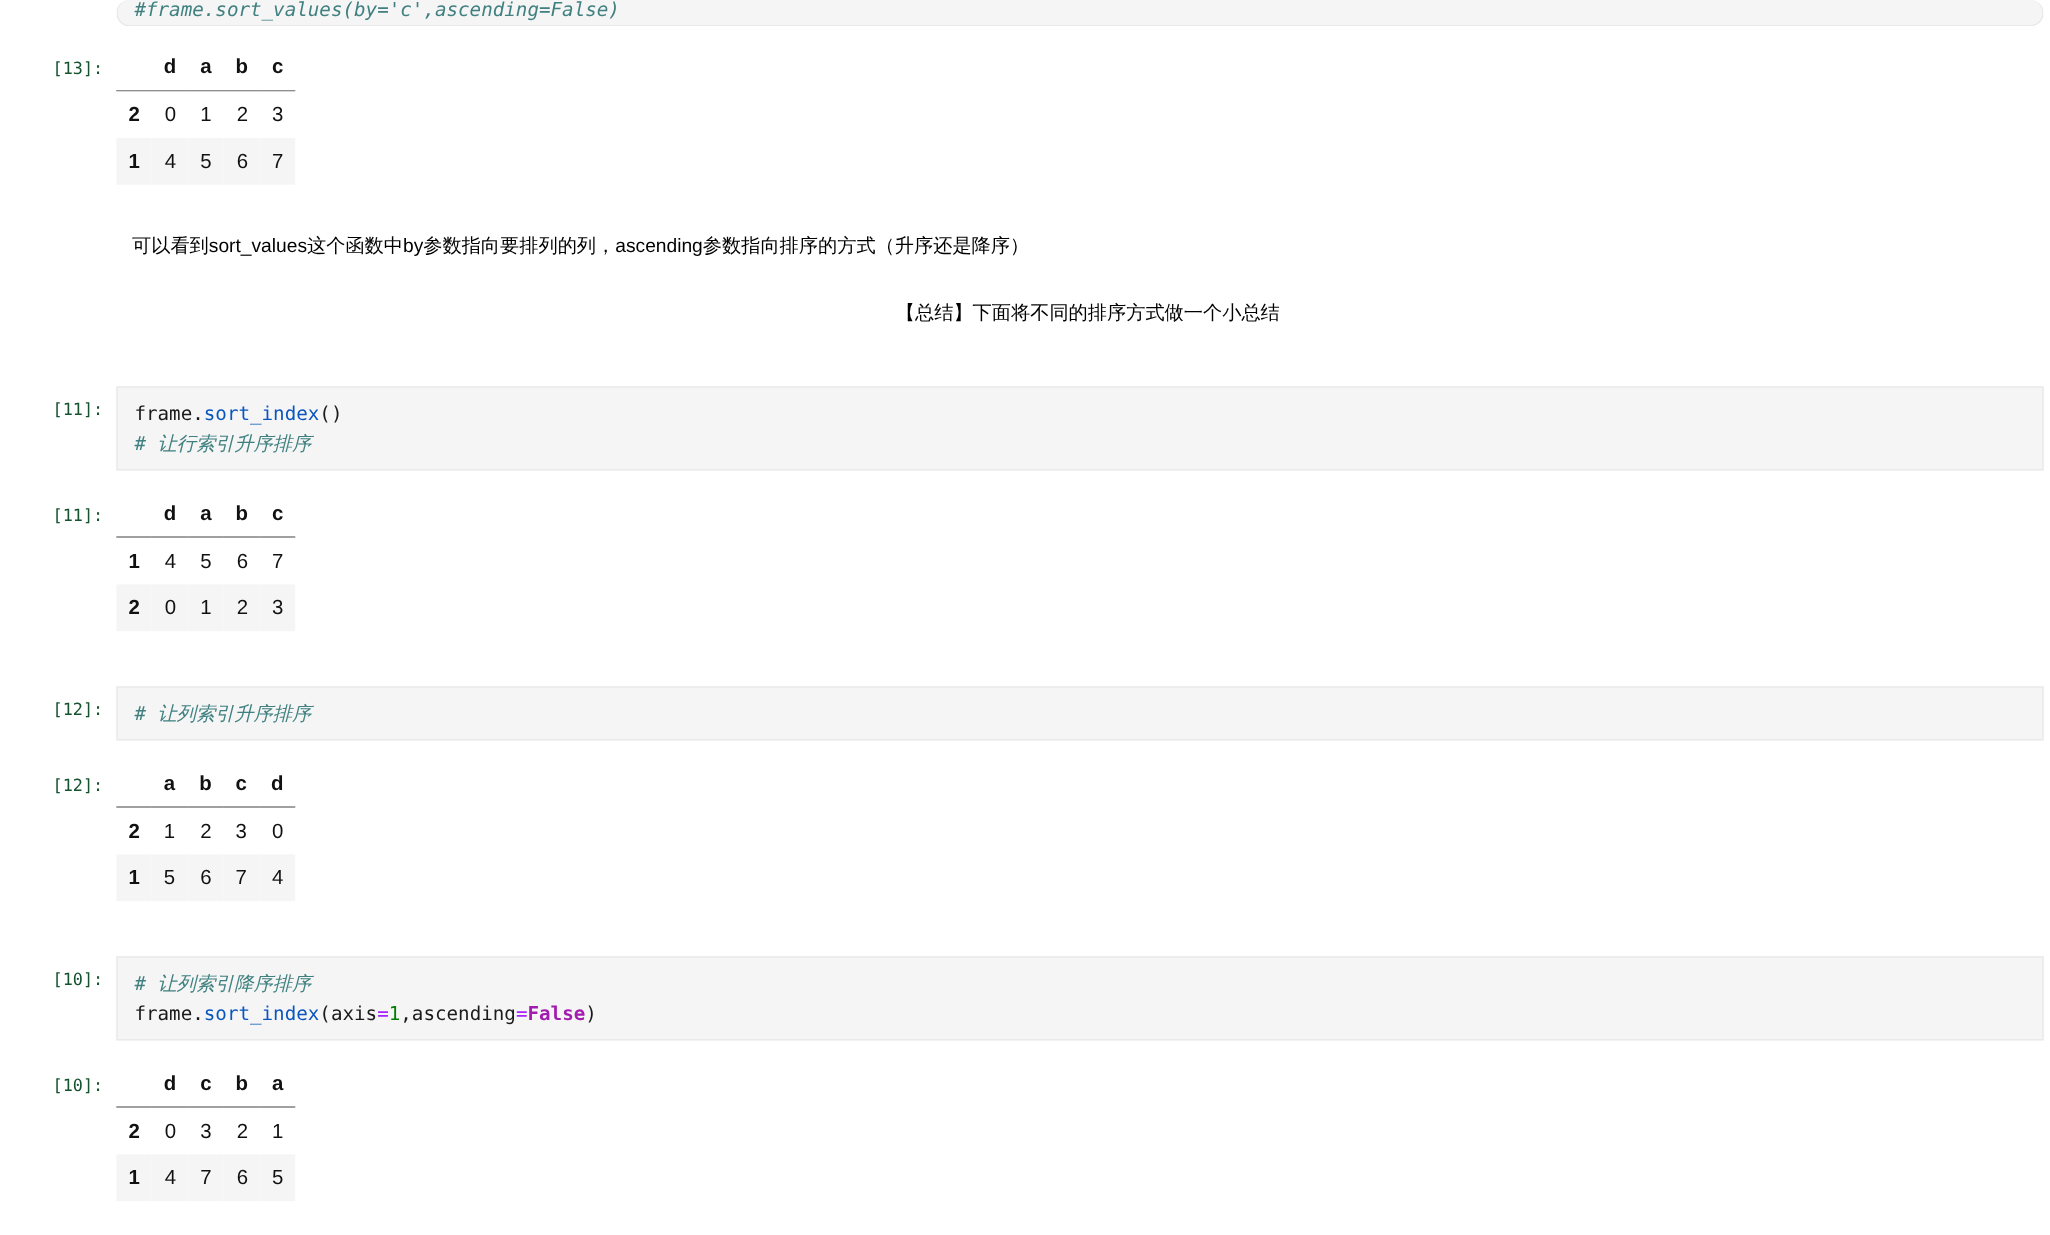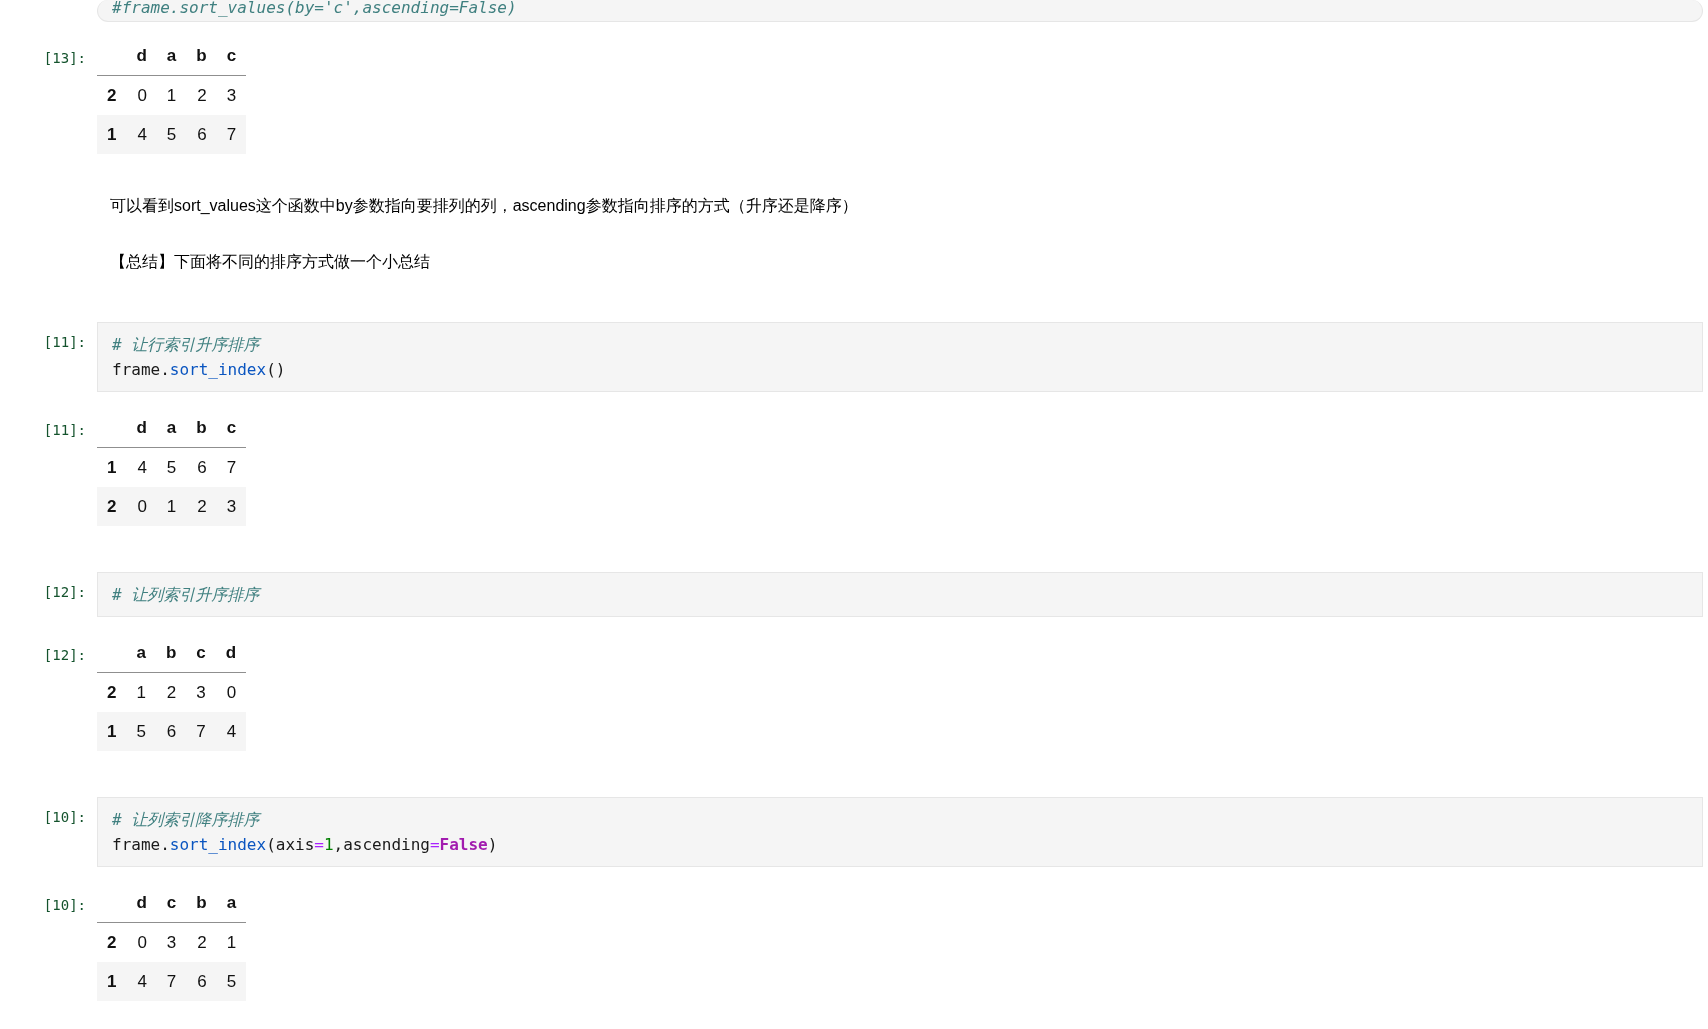--- a/index.html
+++ b/index.html
@@ -53,21 +53,21 @@
   }
   table.dataframe tbody th { font-weight: 700; }
   table.dataframe tbody tr:nth-child(even) { background: #f5f5f5; }
 
   
   .md { padding-left: 13px; font-size: 16px; line-height: 28px; color: #000; }
 
   
   .mt14 { margin-top: 14px; }
   .mt16 { margin-top: 16px; }
-  .mt28 { margin-top: 28px; }
+  .mt28 { margin-top: 28px; text-align: center; }
   .mt38 { margin-top: 38px; }
   .mt46 { margin-top: 46px; }
 </style>
 </head>
 <body>
 
 <div class="row">
   <div class="prompt"></div>
   <div class="content">
     <div class="code-box clipped"><div class="code-line"><span class="tok-comment">#frame.sort_values(by='c',ascending=False)</span></div></div>
@@ -117,21 +117,21 @@
 <div class="row mt28">
   <div class="prompt"></div>
   <div class="content">
     <div class="md">【总结】下面将不同的排序方式做一个小总结</div>
   </div>
 </div>
 
 <div class="row mt46">
   <div class="prompt code-prompt">[11]:</div>
   <div class="content">
-    <div class="code-box"><div class="code-line"><span class="tok-comment"># 让行索引升序排序</span></div><div class="code-line"><span class="tok-plain">frame.</span><span class="tok-prop">sort_index</span><span class="tok-plain">()</span></div></div>
+    <div class="code-box"><div class="code-line"><span class="tok-plain">frame.</span><span class="tok-prop">sort_index</span><span class="tok-plain">()</span></div><div class="code-line"><span class="tok-comment"># 让行索引升序排序</span></div></div>
   </div>
 </div>
 
 <div class="row mt16">
   <div class="prompt out-prompt">[11]:</div>
   <div class="content">
     <table class="dataframe">
       <thead>
         <tr>
           <th></th>

